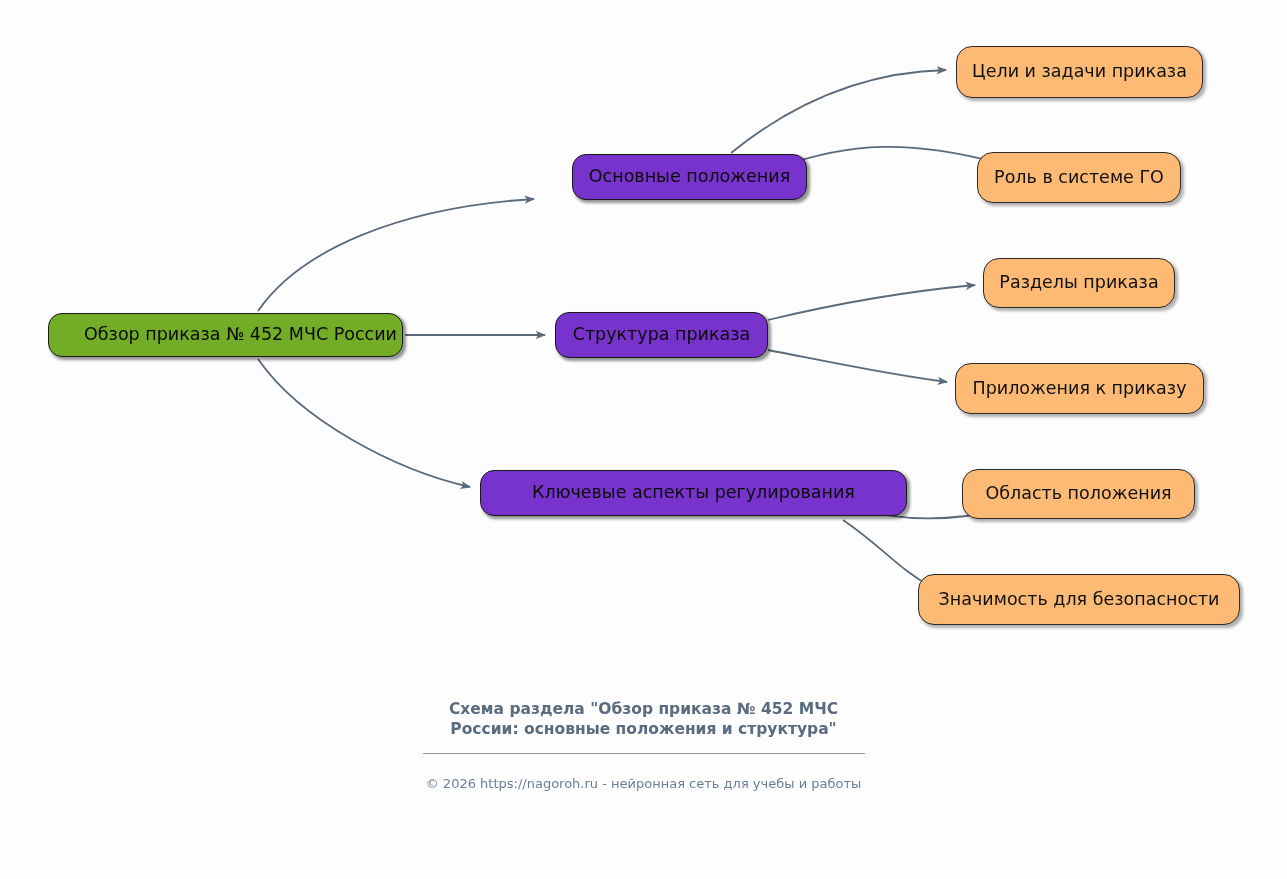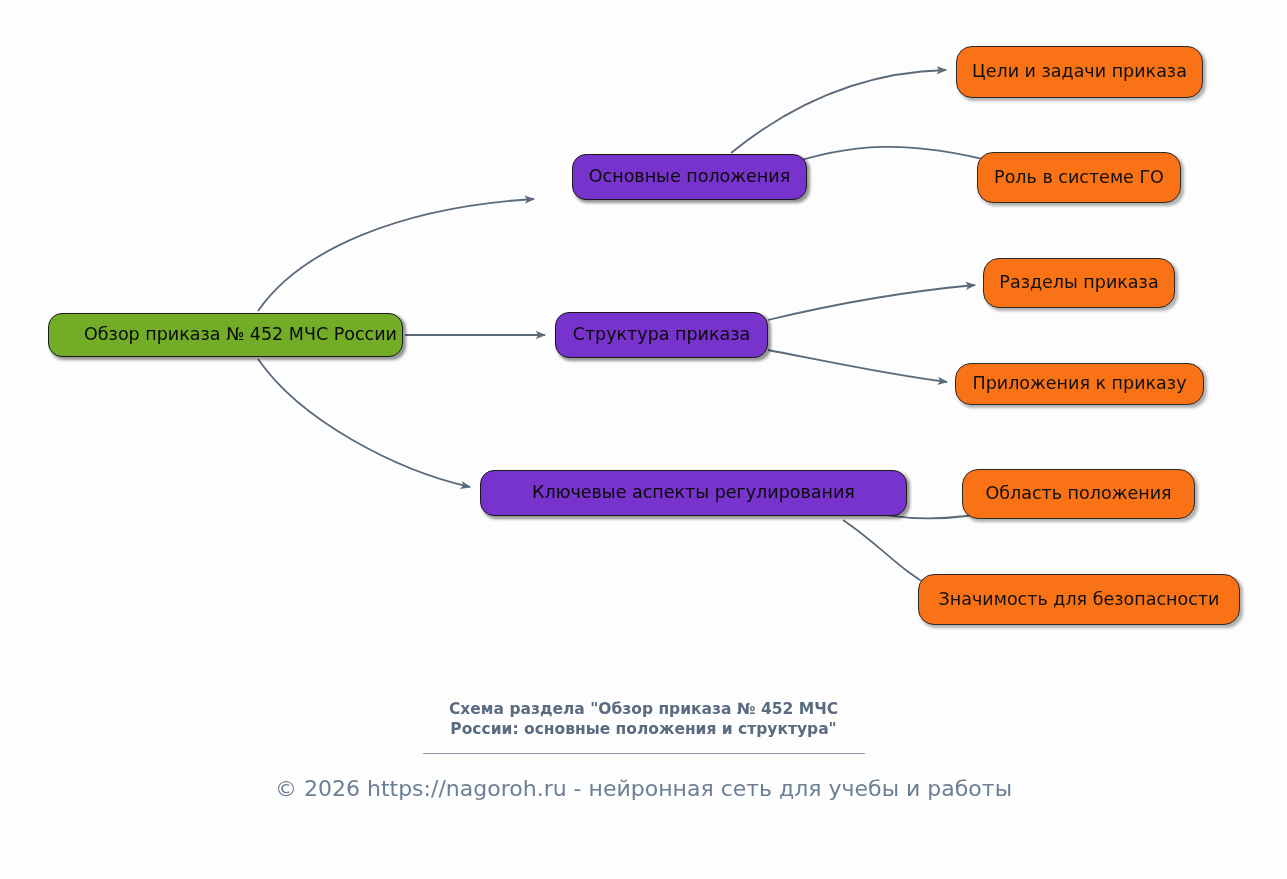--- a/index.html
+++ b/index.html
@@ -43,21 +43,21 @@
     box-shadow: 2.5px 2.5px 3px rgba(0,0,0,0.42);
   }
   .node-branch {
     background: #7733cc;
     border: 1.6px solid #1a1a1a;
     color: #0a0a0a;
     font-size: 17.5px;
     box-shadow: 2.5px 2.5px 3px rgba(0,0,0,0.42);
   }
   .node-leaf {
-    background: #f97316;
+    background: #fdba74;
     border: 1.5px solid #2b2b2b;
     color: #111111;
     font-size: 17.5px;
     border-radius: 16px;
     box-shadow: 2.5px 2.5px 3px rgba(0,0,0,0.30);
   }
   #footer {
     position: absolute;
     left: 0;
     top: 700px;
@@ -73,21 +73,21 @@
   }
   #footer-rule {
     width: 442px;
     height: 0;
     margin: 13px auto 0 auto;
     border-top: 1.3px solid #8a98a8;
   }
   #footer-copyright {
     margin-top: 22px;
     color: #6c7f95;
-    font-size: 22px;
+    font-size: 13px;
     line-height: 1.2;
   }
 </style>
 </head>
 <body>
 
 <div id="page">
 
   <svg id="edge-layer" viewBox="0 0 1287 879" xmlns="http://www.w3.org/2000/svg">
     <defs>
@@ -118,21 +118,21 @@
   <div class="node node-branch" style="left:555px; top:312px; width:213px; height:46px;">Структура приказа</div>
 
   <div class="node node-branch" style="left:480px; top:470px; width:427px; height:46px;">Ключевые аспекты регулирования</div>
 
   <div class="node node-leaf" style="left:956px; top:46px; width:247px; height:52px;">Цели и задачи приказа</div>
 
   <div class="node node-leaf" style="left:977px; top:152px; width:204px; height:51px;">Роль в системе ГО</div>
 
   <div class="node node-leaf" style="left:983px; top:258px; width:192px; height:50px;">Разделы приказа</div>
 
-  <div class="node node-leaf" style="left:955px; top:363px; width:249px; height:42px;">Приложения к приказу</div>
+  <div class="node node-leaf" style="left:955px; top:363px; width:249px; height:51px;">Приложения к приказу</div>
 
   <div class="node node-leaf" style="left:962px; top:469px; width:233px; height:50px;">Область положения</div>
 
   <div class="node node-leaf" style="left:918px; top:574px; width:322px; height:51px;">Значимость для безопасности</div>
 
   <div id="footer">
     <div id="footer-caption">Схема раздела "Обзор приказа № 452 МЧС
 России: основные положения и структура"</div>
     <div id="footer-rule"></div>
     <div id="footer-copyright">© 2026 https://nagoroh.ru - нейронная сеть для учебы и работы</div>

